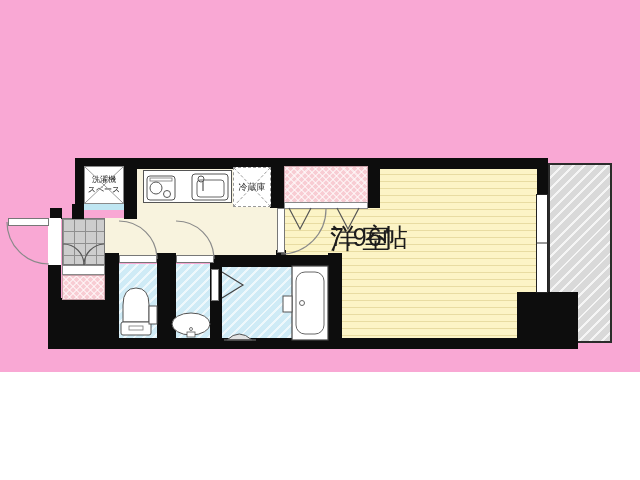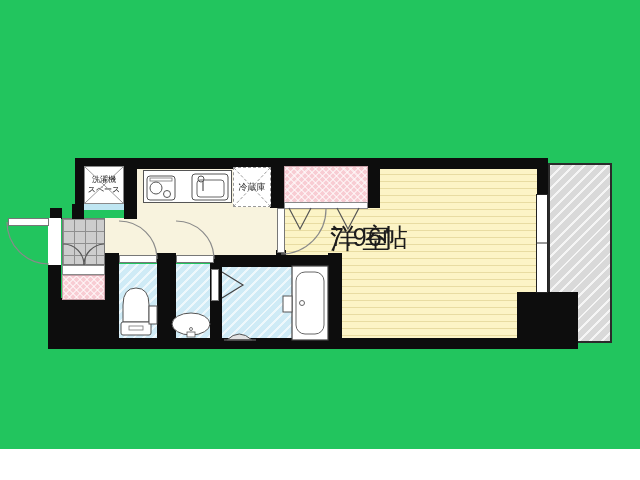--- a/index.html
+++ b/index.html
@@ -1,16 +1,16 @@
 <!DOCTYPE html>
 <html style="--wall: #0d0d0d; --room-floor: #fcf4c6; --room-floor-line: #e8dca2; --hall-floor: #f8f3de; --closet-pink: #f8ccd3; --wet-blue: #cfebf6; --tile-gray: #cdcdcd; --balcony-gray: #d9d9d9; --accent-cyan: #bfe6f2;"><head>
 <meta charset="utf-8">
 <style>
   html,body{margin:0;padding:0;background:#fff;}
-  #plan{position:relative;width:640px;height:449px;background:#22c55e;overflow:hidden;
+  #plan{position:relative;width:640px;height:372px;background:#f9a8d4;overflow:hidden;
         font-family:"Liberation Sans",sans-serif;}
   #plan *{position:absolute;box-sizing:border-box;}
   .wall{background:var(--wall);z-index:4;}
   .floor-room{z-index:1;
     background:repeating-linear-gradient(180deg,var(--room-floor) 0 6px,var(--room-floor-line) 6px 7px);}
   .floor-hall{z-index:1;background:var(--hall-floor);}
   .wet{z-index:2;background-color:var(--wet-blue);
     background-image:repeating-linear-gradient(135deg,rgba(255,255,255,.65) 0 2px,transparent 2px 7px);}
   .pinkpat{z-index:5;background-color:var(--closet-pink);
     background-image:repeating-linear-gradient(45deg,rgba(255,255,255,.55) 0 1.5px,transparent 1.5px 5px),

